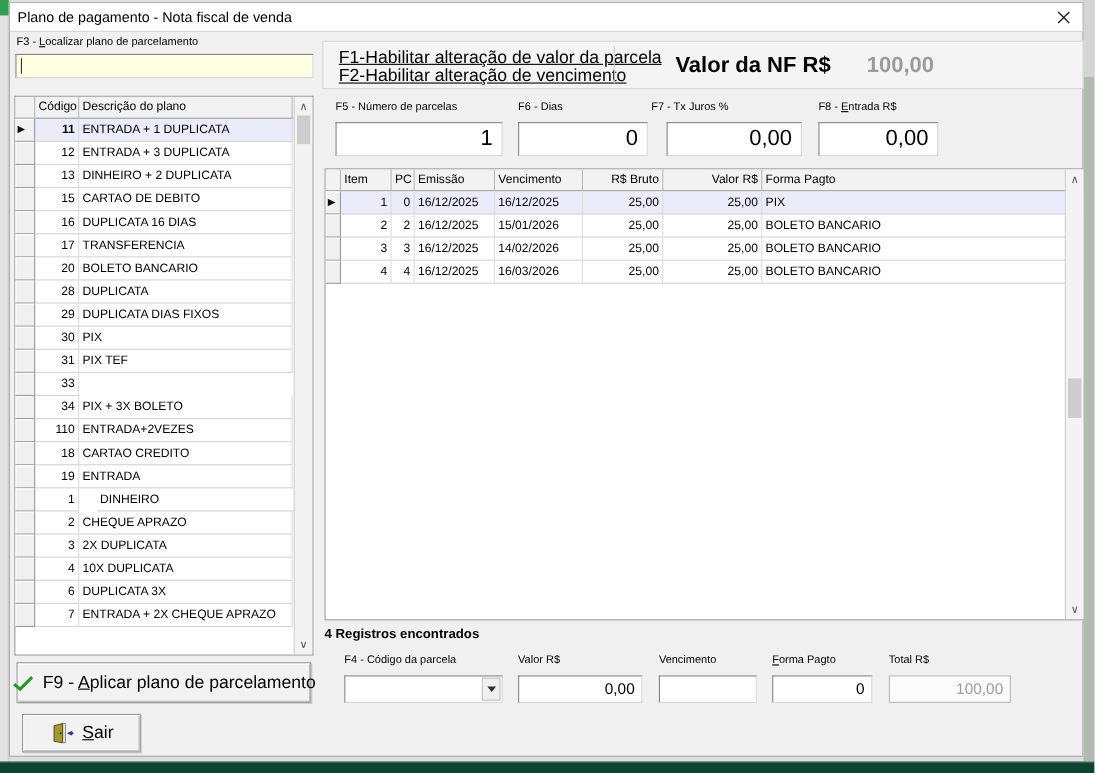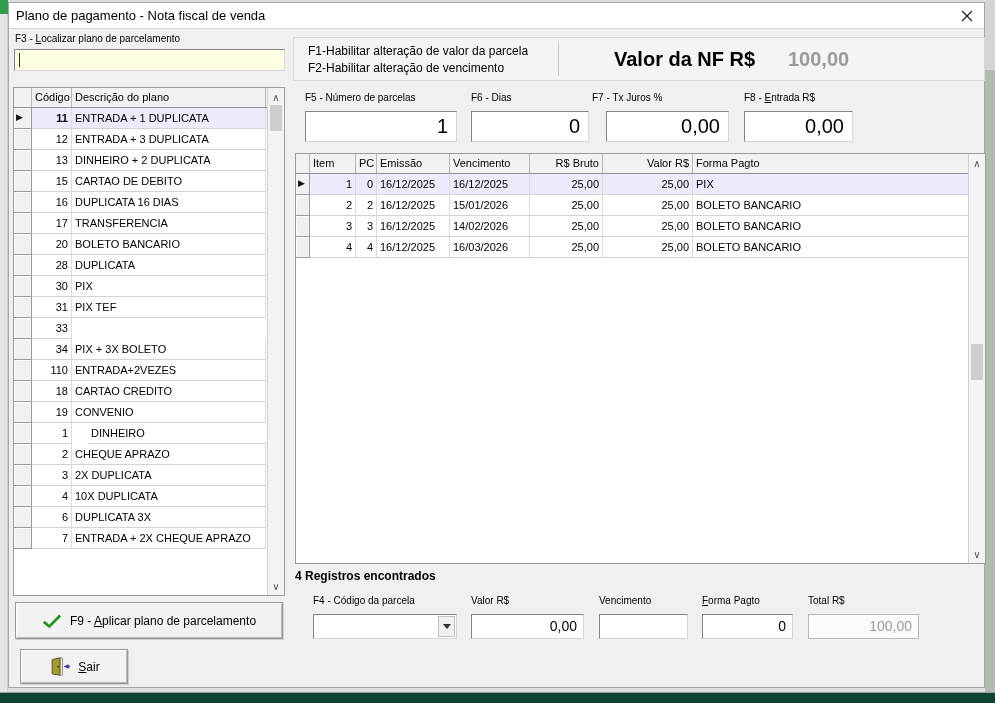--- a/index.html
+++ b/index.html
@@ -50,29 +50,29 @@
   .sarrow.up { top:1px; } .sarrow.down { bottom:1px; }
   .sthumb { position:absolute; left:2px; width:12px; background:#cdcdcd; cursor:pointer; }
 
   
   .bigval { font-size:20px; text-align:right; padding:3px 8px 0 0; color:#000; }
   .midval { font-size:14px; text-align:right; padding:3px 6px 0 0; color:#000; }
 
   
   .hint-panel { position:absolute; left:284px; top:34px; width:692px; height:44px; background:#f4f4f4;
     border:1px solid #d8d8d8; }
-  .hint-text { position:absolute; left:14px; font-size:12px; color:#000; white-space:nowrap; }
+  .hint-text { position:absolute; left:14px; font-size:16px; color:#000; white-space:nowrap;text-decoration:underline; }
   .hint-div { position:absolute; left:264px; top:4px; bottom:4px; width:1px; background:#c9c9c9; }
   .nf-label { position:absolute; left:320px; top:10px; font-size:20px; font-weight:bold; color:#000; white-space:nowrap; }
   .nf-value { position:absolute; left:494px; top:10px; font-size:20px; font-weight:bold; color:#9b9b9b; white-space:nowrap; }
 
   
   .btn3d { position:absolute; background:#f2f2f2; border:1px solid #9a9a9a;
     box-shadow:inset 1px 1px 0 #ffffff, inset -1px -1px 0 #b9b9b9, 1px 1px 0 #cfcfcf;
-    display:flex; align-items:center; justify-content:center; font-size:12px; color:#000; cursor:pointer; white-space:nowrap;text-align:right; }
+    display:flex; align-items:center; justify-content:center; font-size:16px; color:#000; cursor:pointer; white-space:nowrap;text-align:right; }
   .btn3d .ico { margin-right:8px; display:flex; align-items:center; }
 
   
   .combo { position:absolute; background:#fff; border:1px solid #848484;
     border-bottom-color:#d6d6d6; border-right-color:#d6d6d6; }
   .combo-btn { position:absolute; right:1px; top:1px; bottom:1px; width:17px; background:#f0f0f0;
     border:1px solid #c2c2c2; display:flex; align-items:center; justify-content:center; cursor:pointer; }
   .tri-down { width:0; height:0; border-left:4px solid transparent; border-right:4px solid transparent;
     border-top:5px solid #303030; }
 
@@ -149,20 +149,25 @@
             <div class="cell num" style="width: 40px;">20</div>
             <div class="cell" style="width: 194px;">BOLETO BANCARIO</div>
           </div>
           <div class="grow">
             <div class="cell ind" style="width: 18px;"></div>
             <div class="cell num" style="width: 40px;">28</div>
             <div class="cell" style="width: 194px;">DUPLICATA</div>
           </div>
           <div class="grow">
             <div class="cell ind" style="width: 18px;"></div>
+            <div class="cell num" style="width: 40px;">29</div>
+            <div class="cell" style="width: 194px;">DUPLICATA DIAS FIXOS</div>
+          </div>
+          <div class="grow">
+            <div class="cell ind" style="width: 18px;"></div>
             <div class="cell num" style="width: 40px;">30</div>
             <div class="cell" style="width: 194px;">PIX</div>
           </div>
           <div class="grow">
             <div class="cell ind" style="width: 18px;"></div>
             <div class="cell num" style="width: 40px;">31</div>
             <div class="cell" style="width: 194px;">PIX TEF</div>
           </div>
           <div class="grow">
             <div class="cell ind" style="width: 18px;"></div>
@@ -179,21 +184,21 @@
             <div class="cell" style="width: 194px;">ENTRADA+2VEZES</div>
           </div>
           <div class="grow">
             <div class="cell ind" style="width: 18px;"></div>
             <div class="cell num" style="width: 40px;">18</div>
             <div class="cell" style="width: 194px;">CARTAO CREDITO</div>
           </div>
           <div class="grow">
             <div class="cell ind" style="width: 18px;"></div>
             <div class="cell num" style="width: 40px;">19</div>
-            <div class="cell" style="width: 194px;">CONVENIO</div>
+            <div class="cell" style="width: 194px;">ENTRADA</div>
           </div>
           <div class="grow">
             <div class="cell ind" style="width: 18px;"></div>
             <div class="cell num" style="width: 40px;">1</div>
             <div class="cell" style="width: 194px; margin-left: 16px;">DINHEIRO</div>
           </div>
           <div class="grow">
             <div class="cell ind" style="width: 18px;"></div>
             <div class="cell num" style="width: 40px;">2</div>
             <div class="cell" style="width: 194px;">CHEQUE APRAZO</div>

